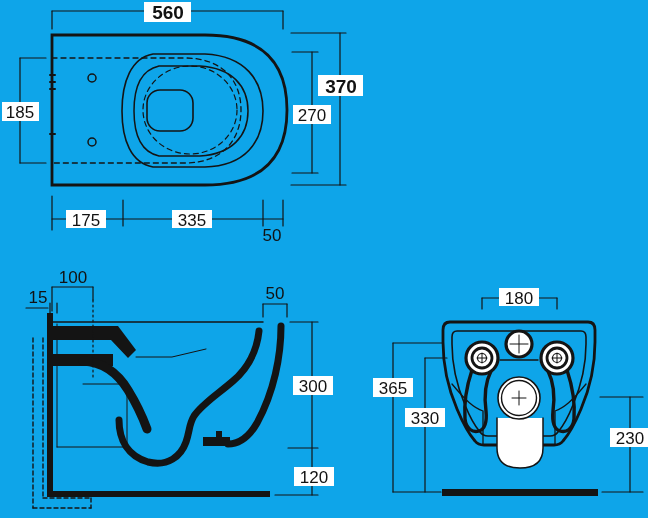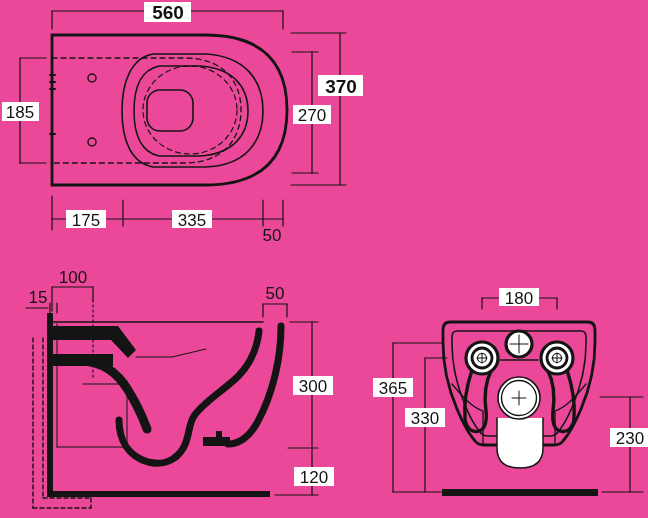--- a/index.html
+++ b/index.html
@@ -1,19 +1,19 @@
 <!DOCTYPE html>
 <html><head>
 <meta charset="utf-8">
 <style>
   html,body{margin:0;padding:0;background:#ffffff;}
   .canvas{
     position:relative;
     width:648px;height:518px;
-    background:#ec4899;
+    background:#0ea5e9;
     font-family:"Liberation Sans", sans-serif;
     overflow:hidden;
   }
   svg{display:block;}
   .dim-text{
     font-family:"Liberation Sans", sans-serif;
     font-size:17px;
     fill:#121212;
   }
   .dim-text-bold{

